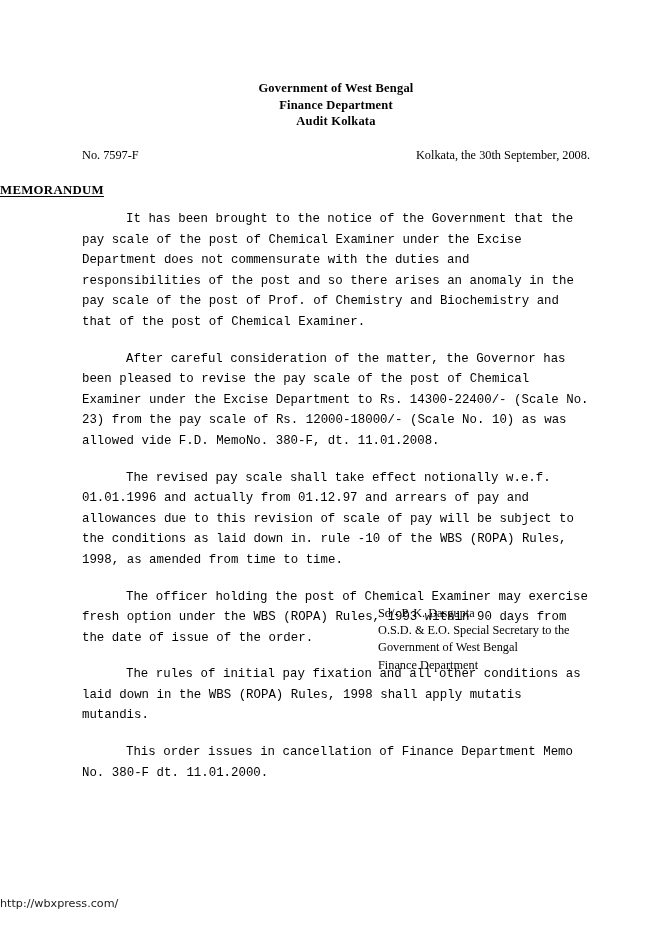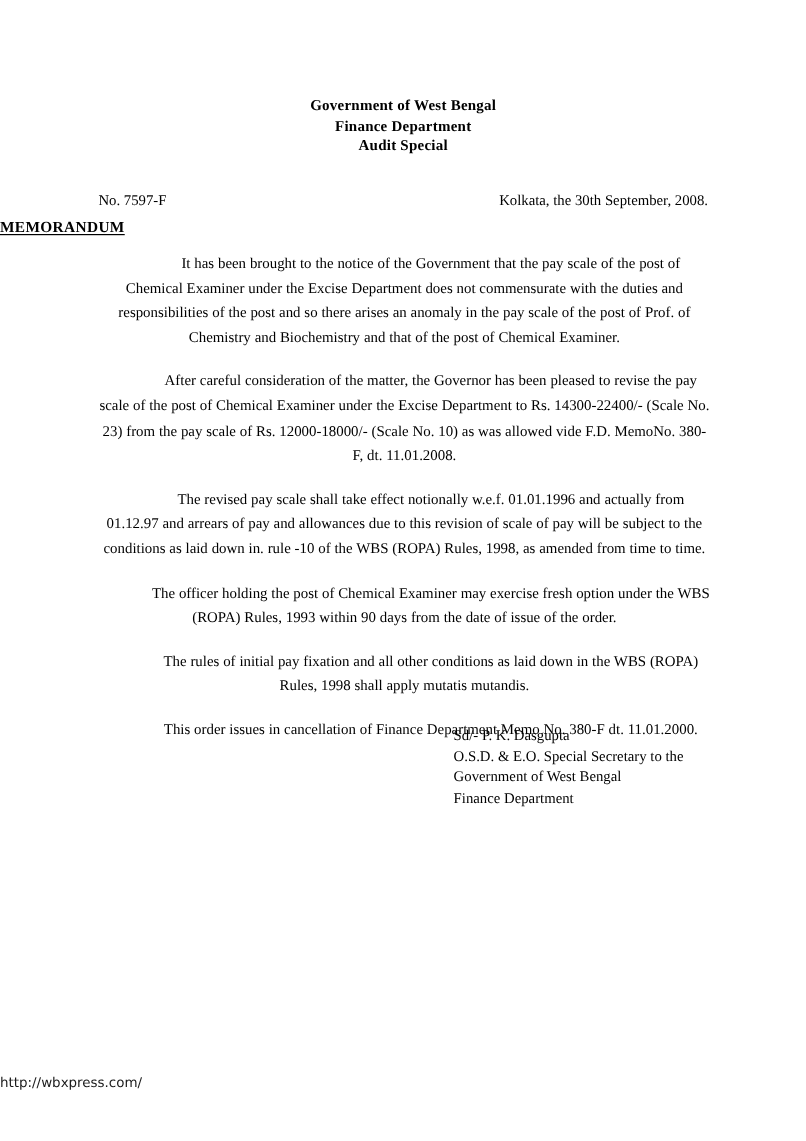--- a/index.html
+++ b/index.html
@@ -34,21 +34,21 @@
   .letterhead-line {
     font-weight: bold;
     font-size: 12.5px;
     line-height: 16.5px;
     letter-spacing: 0.2px;
   }
 
   
   .ref-row {
     position: absolute;
-    top: 159px;
+    top: 147px;
     left: 82px;
     width: 508px;
     display: flex;
     justify-content: space-between;
     align-items: baseline;
     font-size: 12.3px;
     line-height: 16px;
   }
   .ref-no { text-align: left; white-space: nowrap; }
   .ref-date { text-align: left; white-space: nowrap; }
@@ -75,23 +75,24 @@
   .body-block {
     position: absolute;
     top: 209px;
     left: 82px;
     width: 510px;
   }
   .para {
     font-size: 12.4px;
     line-height: 20.6px;
     text-indent: 44px;
-    text-align: center;
+    text-align: left;
     margin: 0 0 16px 0;
     word-spacing: 0.1px;
+    font-family: Liberation Mono, monospace;
   }
   .para:last-child { margin-bottom: 0; }
 
   
   .signature {
     position: absolute;
     top: 605px;
     left: 378px;
     width: 200px;
     text-align: left;
@@ -118,21 +119,21 @@
   }
 </style>
 </head>
 <body>
 
 <div class="page">
 
   <div class="letterhead">
     <div class="letterhead-line">Government of West Bengal</div>
     <div class="letterhead-line">Finance Department</div>
-    <div class="letterhead-line">Audit Special</div>
+    <div class="letterhead-line">Audit Kolkata</div>
   </div>
 
   <div class="ref-row">
     <div class="ref-no">No. 7597-F</div>
     <div class="ref-date">Kolkata, the 30th September, 2008.</div>
   </div>
 
   <div class="doc-title-wrap">
     <span class="doc-title">MEMORANDUM</span>
   </div>

